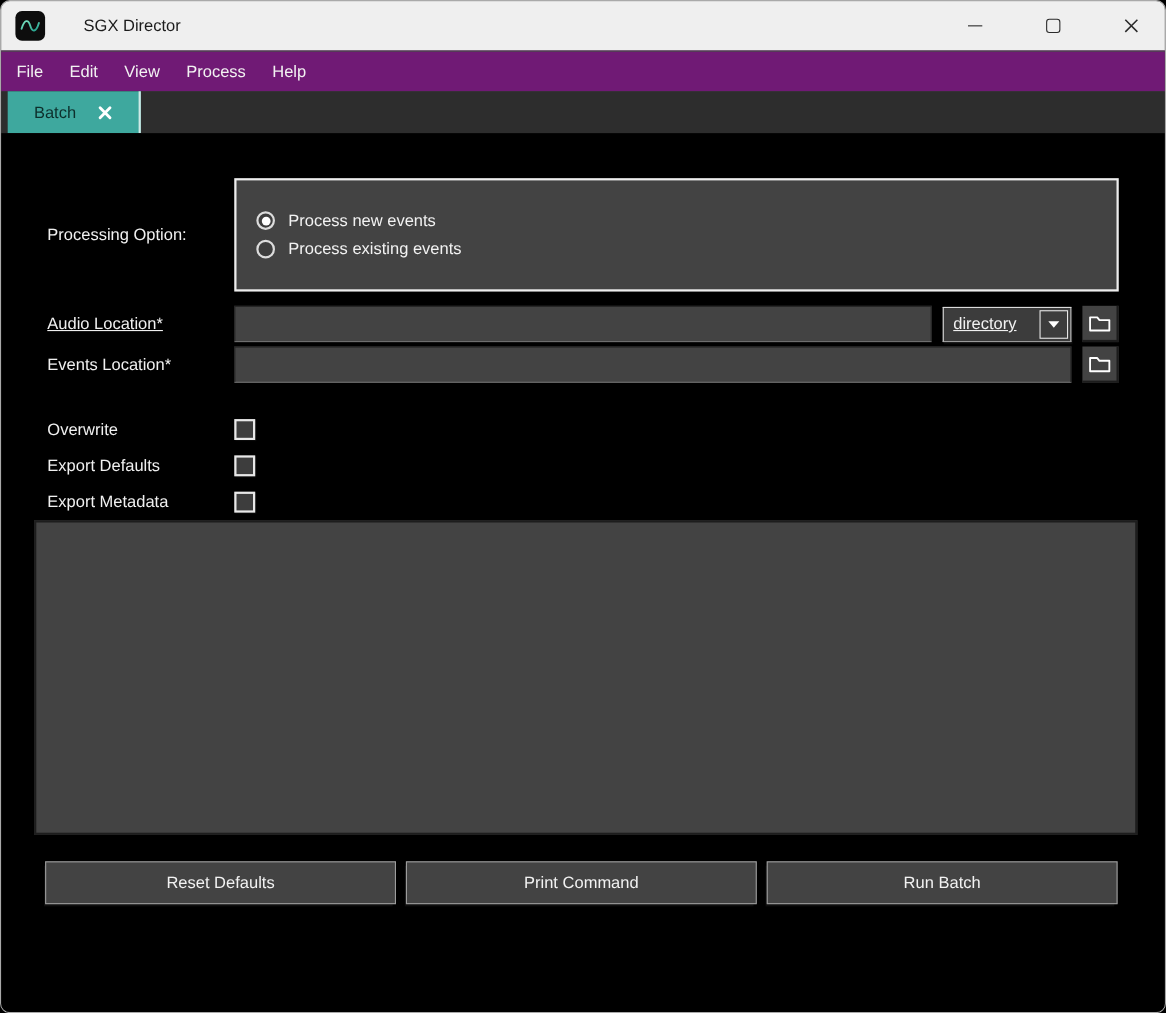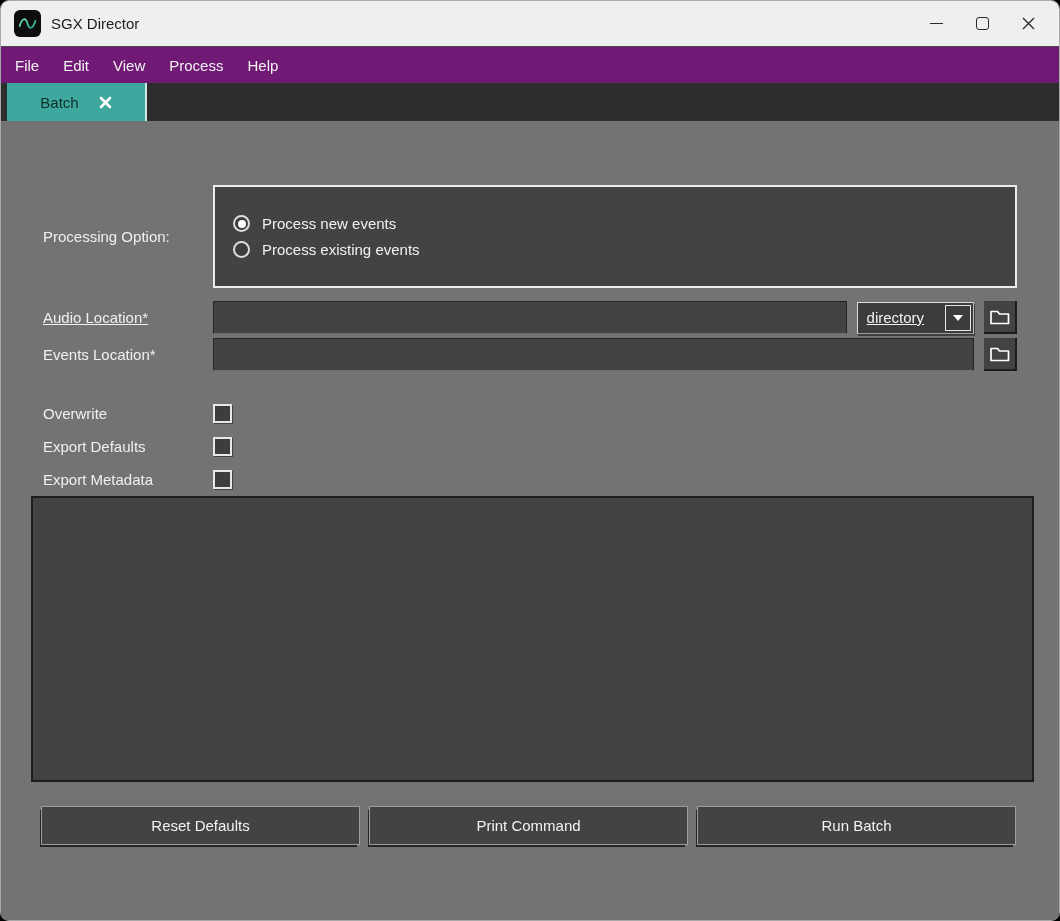--- a/index.html
+++ b/index.html
@@ -7,49 +7,49 @@
 
   .window {
     position:relative; width:1060px; height:921px;
     background:#434343; border:1px solid #a9a9a9; border-radius:9px;
     overflow:hidden; display:flex; flex-direction:column;
   }
 
   
   .titlebar {
     height:45px; background:#efefef; display:flex; align-items:center;
-    padding-left:13px; flex:0 0 auto;
+    padding-left:13px; flex:0 0 auto;gap:25px;
   }
   .app-icon { width:27px; height:27px; border-radius:6px; background:#0d0d0d; display:flex; align-items:center; justify-content:center; }
   .titlebar .title { margin-left:10px; font-size:15px; color:#1b1b1b; }
   .titlebar-spacer { flex:1; }
   .win-btn { width:46px; height:45px; display:flex; align-items:center; justify-content:center; }
   .min-glyph { width:13px; height:0; border-top:1.4px solid #2b2b2b; }
   .max-glyph { width:13px; height:13px; border:1.4px solid #2b2b2b; border-radius:3px; }
   .close-pad { margin-right:8px; }
 
   
   .menubar {
     height:37px; background:#701a75; display:flex; align-items:center;
     padding-left:2px; flex:0 0 auto; border-top:1px solid #4a4a4a;
   }
   .menu-item { padding:0 12px; font-size:15px; color:#f2f2f2; line-height:37px; cursor:default; }
 
   
   .tabbar { height:38px; background:#2d2d2d; display:flex; align-items:stretch; flex:0 0 auto; }
   .tab {
-    margin-left:6px; width:140px; background:#3ea89e;
+    margin-left:6px; width:121px; background:#3ea89e;
     display:flex; align-items:center; justify-content:center; gap:20px;
     border-right:2px solid #cfe9e6;
   }
   .tab-label { font-size:15px; color:#0d2f2c; }
   .tab-close { display:flex; align-items:center; }
 
   
-  .content { flex:1; background:#737373; position:relative; padding-top:64px; color:#f0f0f0; }
+  .content { flex:1; background:#000000; position:relative; padding-top:41px; color:#f0f0f0; }
 
   .form-row { display:flex; align-items:center; margin-left:42px; margin-right:42px; }
   .lbl { width:170px; flex:0 0 170px; font-size:15px; color:#f0f0f0; }
 
   
   .row-processing { align-items:center; margin-bottom:13px; }
   .groupbox {
     width:806px; height:103px; border:2px solid #ededed; background:#434343;
     display:flex; flex-direction:column; justify-content:center; gap:9px; padding-left:18px;
   }

